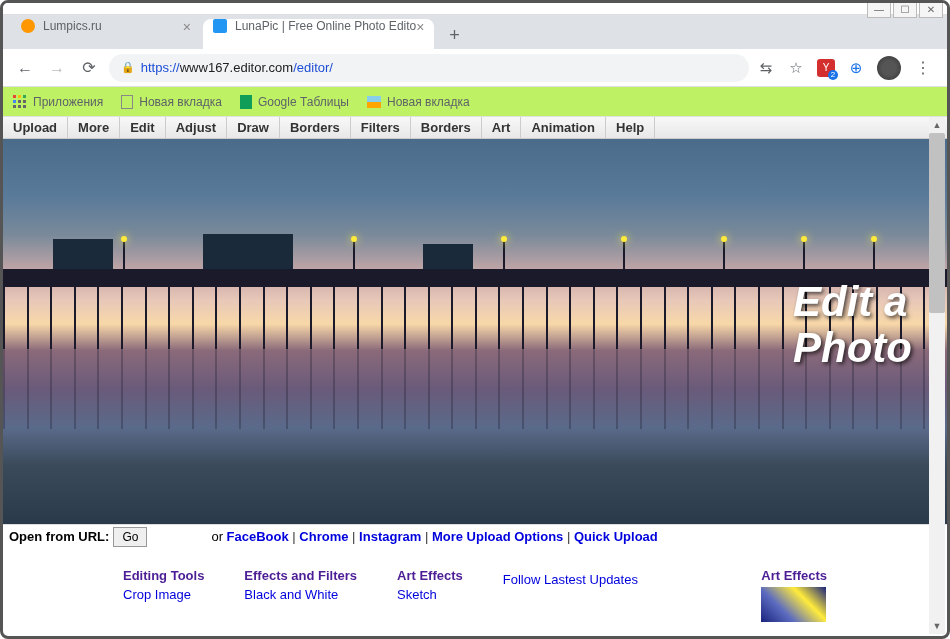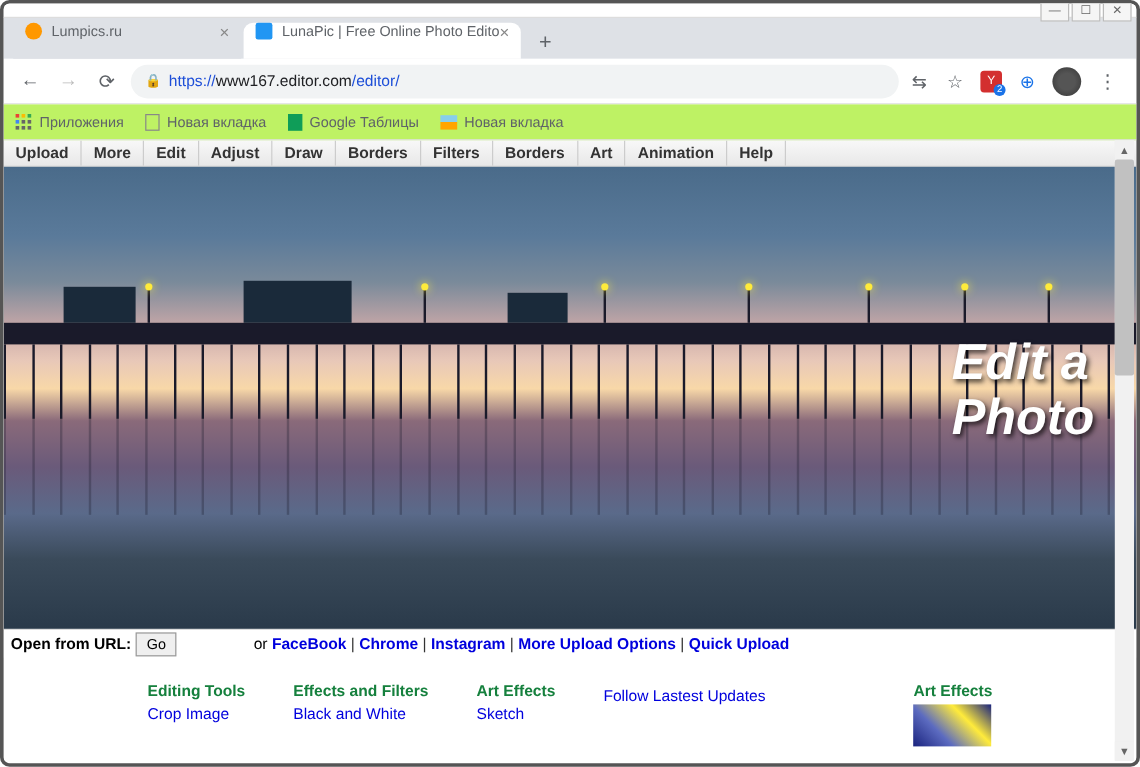--- a/index.html
+++ b/index.html
@@ -375,21 +375,21 @@
     .url-links a { color: #0000dd; text-decoration: none; font-weight: bold; }
     .sep { color: #333; }
     
     .footer-cols {
       display: flex;
       padding: 20px 120px 0;
       gap: 40px;
       font-size: 13px;
     }
     .footer-col { }
-    .footer-col-title { font-weight: bold; color: #15803d; margin-bottom: 4px; white-space: nowrap; }
+    .footer-col-title { font-weight: bold; color: #4c1d95; margin-bottom: 4px; white-space: nowrap; }
     .footer-col a { color: #0000dd; text-decoration: none; display: block; white-space: nowrap; }
     .art-effects-col {
       margin-left: auto;
     }
     .art-thumb {
       width: 65px;
       height: 35px;
       background: linear-gradient(45deg, #1a237e, #5c6bc0, #ffeb3b, #1a237e);
       margin-top: 2px;
     }

